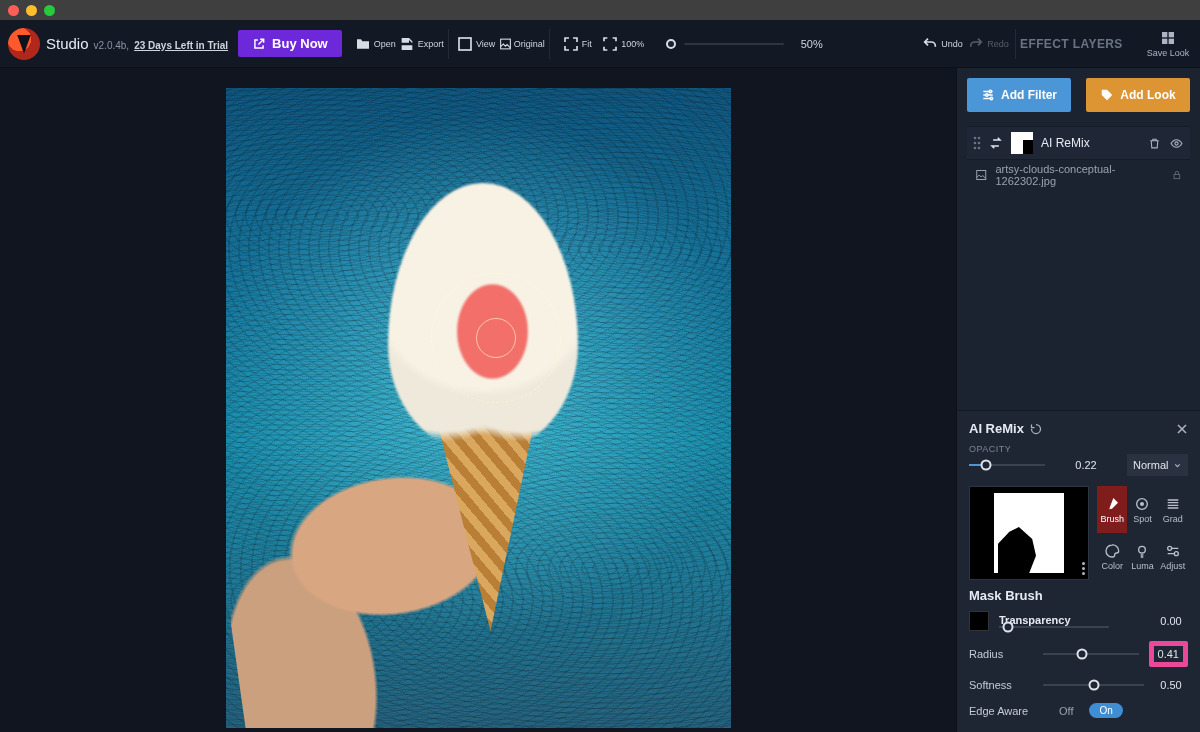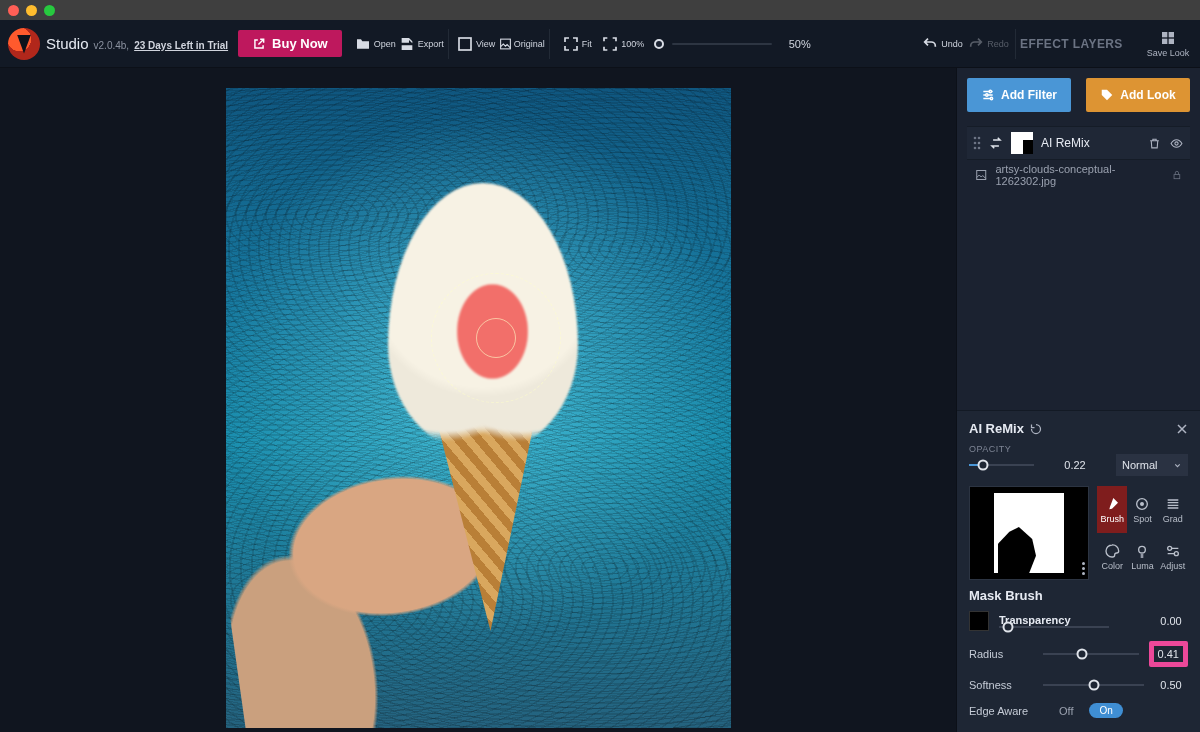--- a/index.html
+++ b/index.html
@@ -36,38 +36,38 @@
   }
   .logo::after{
     content:""; position:absolute; inset:7px 9px 6px 9px;
     background:#0d121b; clip-path: polygon(0 0,100% 0,50% 100%);
   }
   .brand { display:flex; align-items:baseline; gap:5px; margin-right:10px; white-space:nowrap;}
   .brand .name { font-size:15px; color:#e6eaf2; font-weight:500;}
   .brand .ver { font-size:10px; color:#8b92a0;}
   .brand .trial { font-size:10px; color:#d0d4dd; font-weight:600;text-decoration:underline;}
   .buy {
-    background:#be185d; color:#fff; border:none;
+    background:#6d28d9; color:#fff; border:none;
     padding:6px 14px; border-radius:2px; font-size:13px; font-weight:600;
     display:flex; align-items:center; gap:6px; cursor:pointer;
     margin-right:10px;
   }
   .mb-group { display:flex; align-items:flex-start; height:100%; }
   .mb-item {
     width:46px; height:100%;
     display:flex; flex-direction:row; align-items:center; justify-content:center;
     gap:2px; cursor:pointer;
     color:#cfd4de;
   }
   .mb-item .lbl { font-size:9px; }
   .mb-item.disabled { opacity:.35; cursor:default;}
   .icon { display:block; }
   .menubar .divider { width:1px; height:30px; background:#222a36; margin:0 4px; align-self:center;}
   .zoom-slider {
-    display:flex; align-items:center; gap:8px; margin-left:8px;
+    display:flex; align-items:center; gap:8px; margin-left:20px;
   }
   .zoom-track { width:100px; height:2px; background:#2d3542; border-radius:2px; position:relative;}
   .zoom-thumb { position:absolute; top:50%; transform:translate(-50%,-50%); width:10px; height:10px; border:2px solid #d9dde5; border-radius:50%; background:#1a2231;}
   .zoom-text { width:40px; font-size:11px; color:#cfd4de; text-align:center;}
   .mb-spacer { flex:1; }
   .effect-title {
     color:#6b7383; font-size:12px; font-weight:700; letter-spacing:.4px; margin-right:12px;
     width:112px;
   }
   .save-look { width:48px; color:#aeb4c2; display:flex; flex-direction:column; align-items:center; gap:2px; cursor:pointer; }
@@ -162,21 +162,21 @@
   .panel-head .ptitle{ font-size:13px; font-weight:600; color:#e6eaf2;}
   .opacity-row{ margin-bottom:10px;}
   .opacity-row .cap{ font-size:9px; letter-spacing:.5px; color:#7d8494; text-transform:uppercase;}
   .oprow{ display:flex; align-items:center; gap:24px;}
   .slider{ flex:1; height:2px; background:#3a4252; position:relative;}
   .slider .fill{ position:absolute; left:0; top:0; bottom:0; background:#4a96d6;}
   .slider .thumb{ position:absolute; top:50%; transform:translate(-50%,-50%); width:11px; height:11px; background:#1e2634; border:2px solid #dfe3ea; border-radius:50%;}
   .valbox{ min-width:34px; padding:2px 4px; font-size:11px; text-align:center; color:#dfe3ea;}
   .valbox.outlined{ border:5px solid #ec4899; border-radius:2px;}
   .blend{
-    width:72px; height:22px; background:#2a3242; font-size:11px; color:#dfe3ea;
+    width:61px; height:22px; background:#2a3242; font-size:11px; color:#dfe3ea;
     display:flex; align-items:center; justify-content:space-between; padding:0 6px; cursor:pointer;
   }
   .mask-row{ display:flex; gap:8px; margin-bottom:8px;}
   .mask-preview{
     width:120px; height:94px; background:#000; position:relative; border:1px solid #2c3442;
   }
   .mask-preview .white{ position:absolute; inset:6px 24px 6px 24px; background:#fff;}
   .mask-preview .black{ position:absolute; left:28px; bottom:4px; width:38px; height:48px; background:#000; clip-path: polygon(0 100%,0 35%,30% 10%,55% 0,90% 25%,100% 60%,80% 100%);}
   .mask-preview .dots{ position:absolute; right:3px; bottom:4px; display:flex; flex-direction:column; gap:2px;}
   .mask-preview .dots span{ width:3px;height:3px;background:#aeb4c2;border-radius:50%;}

